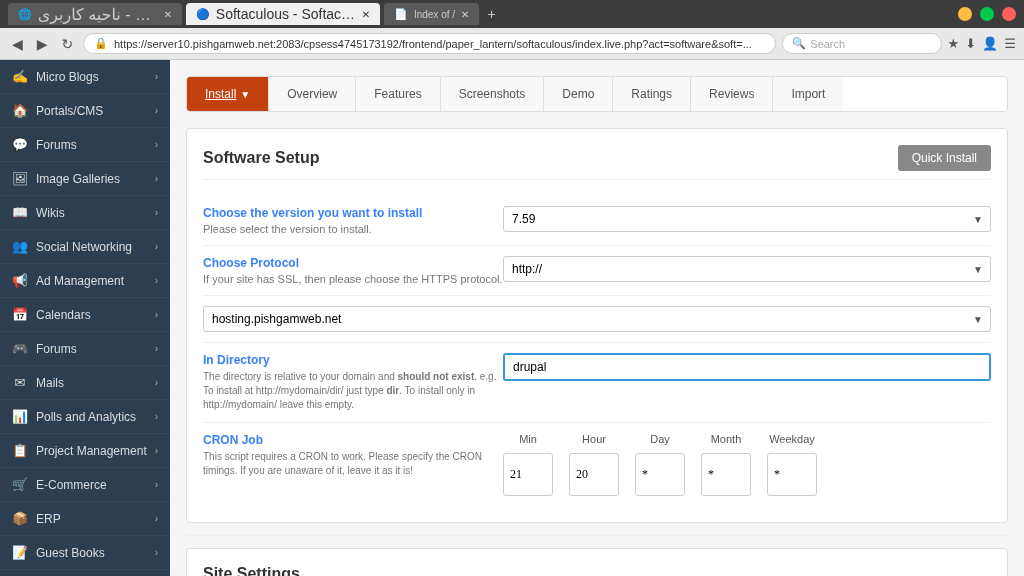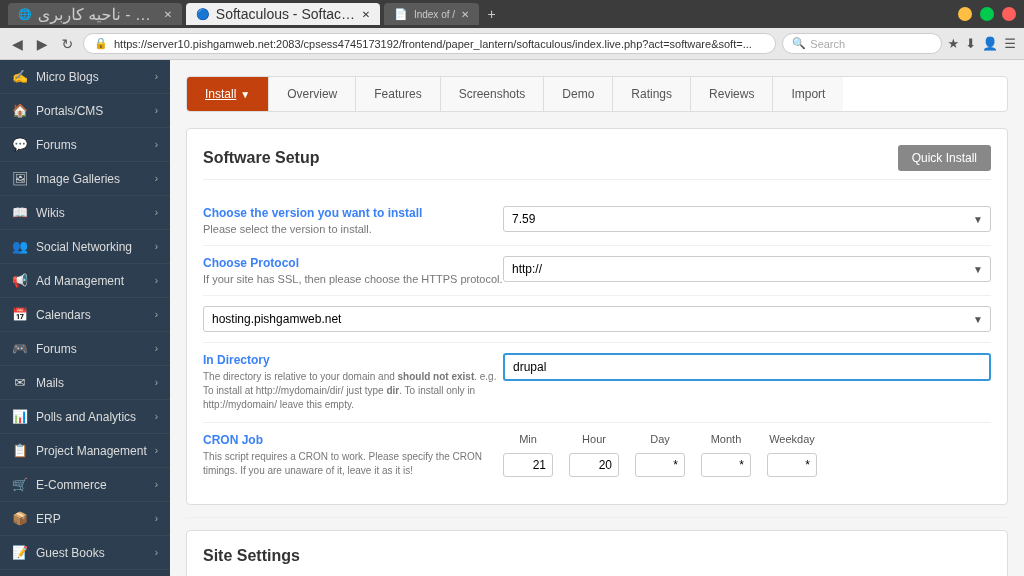--- a/index.html
+++ b/index.html
@@ -62,21 +62,21 @@
 
     .text-input { width: 100%; padding: 5px 8px; border: 1px solid #ccc; border-radius: 3px; font-size: 12px; }
     .text-input.highlighted { border: 2px solid #3498db; outline: none; background: #fff; }
 
     
     .cron-row { display: flex; align-items: flex-start; padding: 10px 0; }
     .cron-label-col { width: 300px; flex-shrink: 0; }
     .cron-fields { display: flex; gap: 16px; align-items: flex-start; }
     .cron-field { display: flex; flex-direction: column; align-items: center; gap: 8px; }
     .cron-field-label { font-size: 11px; color: #555; }
-    .cron-field-input { width: 50px; padding: 4px 6px; border: 1px solid #ccc; border-radius: 3px; font-size: 12px; text-align: right; }
+    .cron-field-input { width: 50px; padding: 13px 6px; border: 1px solid #ccc; border-radius: 3px; font-size: 12px; text-align: left; font-family: Liberation Serif, serif; }
 
     .divider { border: none; border-top: 1px solid #eee; margin: 12px 0; }
 
     
     .site-section { background: #fff; border: 1px solid #ddd; border-radius: 4px; padding: 16px; margin-top: 12px; }
     .site-section-title { font-size: 16px; font-weight: bold; color: #333; margin-bottom: 12px; }
 
     
     ::-webkit-scrollbar { width: 6px; }
     ::-webkit-scrollbar-track { background: #f1f1f1; }

